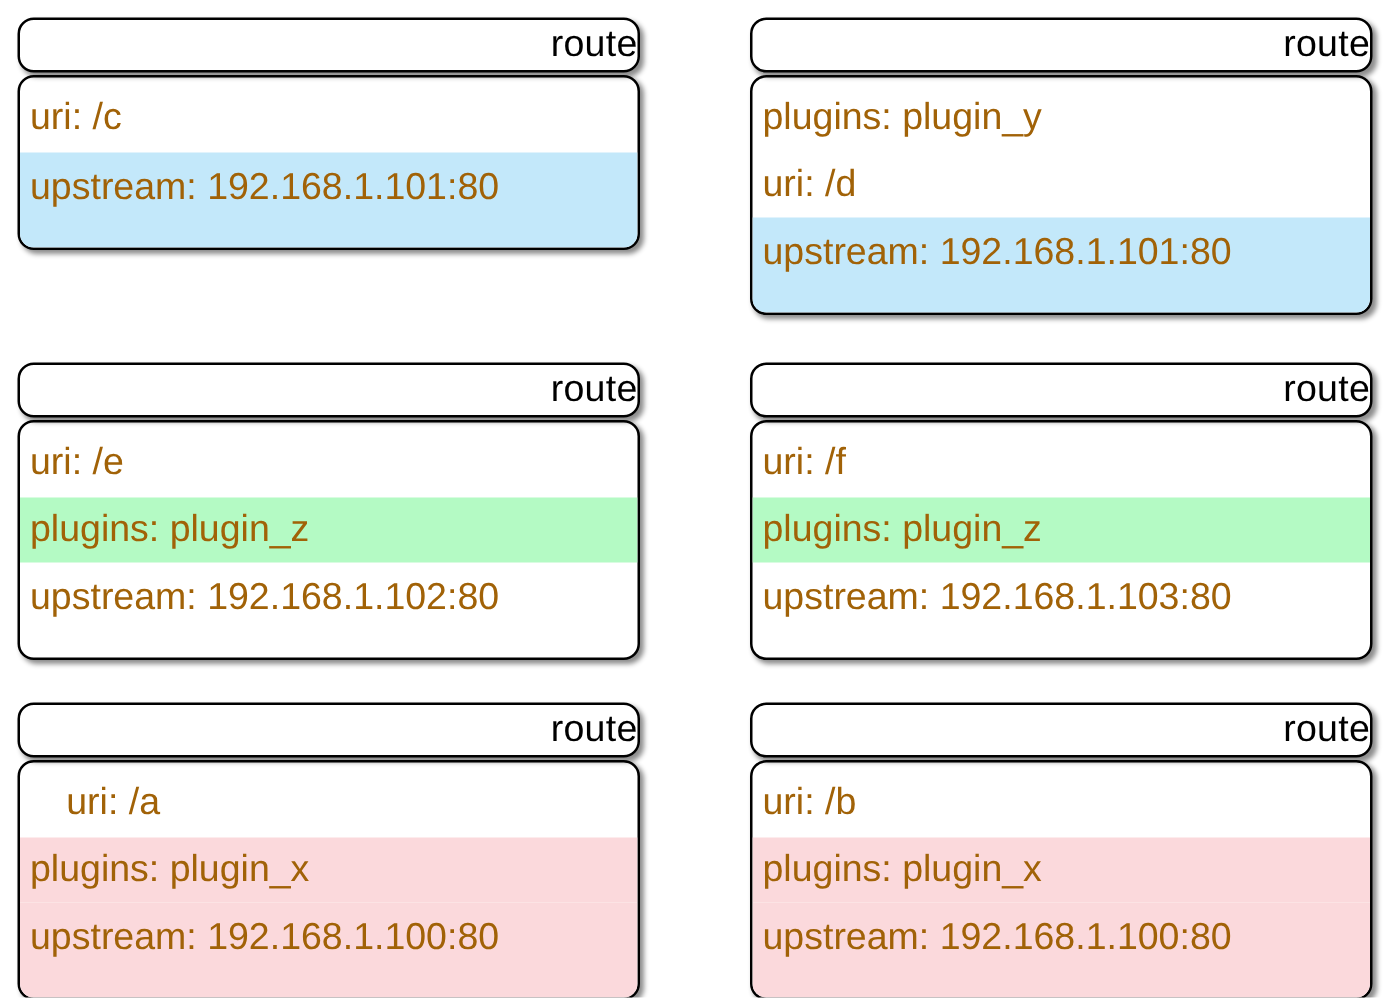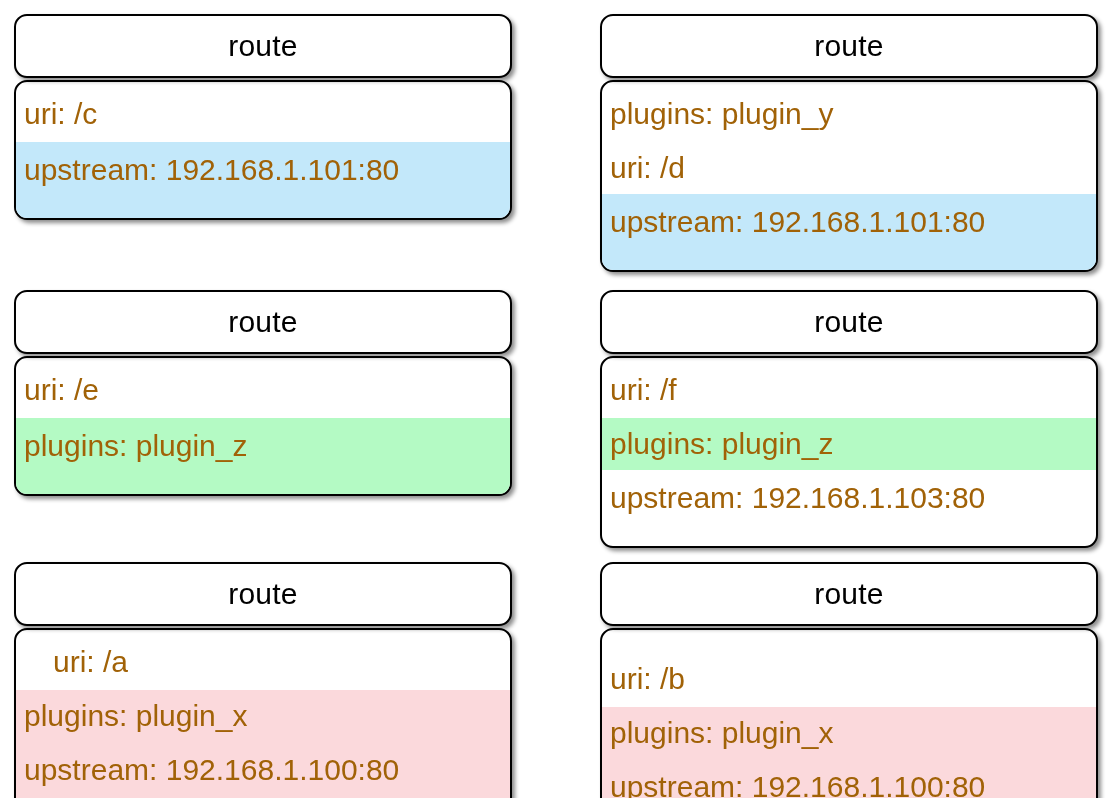--- a/index.html
+++ b/index.html
@@ -21,29 +21,29 @@
   }
 
   
   .card {
     position: absolute;
     width: 498px;
   }
 
   .card-header {
     position: relative;
-    height: 64px;
+    height: 44px;
     box-sizing: border-box;
     border: 2.5px solid #000000;
     border-radius: 13px;
     background: #ffffff;
     box-shadow: 3px 3px 4px rgba(0,0,0,0.45);
     display: flex;
     align-items: center;
-    justify-content: center;
+    justify-content: flex-end;
     z-index: 2;
   }
 
   .card-header-label {
     font-size: 30px;
     line-height: 30px;
     color: #000000;
     letter-spacing: 0.2px;
   }
 
@@ -102,20 +102,21 @@
         <div class="card-row" style="background: rgb(195, 232, 250);">upstream: 192.168.1.101:80</div>
       </div>
     </div>
     <div class="card" style="left: 14px; top: 290px;">
       <div class="card-header">
         <span class="card-header-label">route</span>
       </div>
       <div class="card-body">
         <div class="card-row" style="background: transparent;">uri: /e</div>
         <div class="card-row" style="background: rgb(180, 250, 196);">plugins: plugin_z</div>
+        <div class="card-row" style="background: transparent;">upstream: 192.168.1.102:80</div>
       </div>
     </div>
     <div class="card" style="left: 600px; top: 290px;">
       <div class="card-header">
         <span class="card-header-label">route</span>
       </div>
       <div class="card-body">
         <div class="card-row" style="background: transparent;">uri: /f</div>
         <div class="card-row" style="background: rgb(180, 250, 196);">plugins: plugin_z</div>
         <div class="card-row" style="background: transparent;">upstream: 192.168.1.103:80</div>
@@ -129,18 +130,18 @@
         <div class="card-row" style="background: transparent; margin-left: 29px;">uri: /a</div>
         <div class="card-row" style="background: rgb(251, 217, 220);">plugins: plugin_x</div>
         <div class="card-row" style="background: rgb(251, 217, 220);">upstream: 192.168.1.100:80</div>
       </div>
     </div>
     <div class="card" style="left: 600px; top: 562px;">
       <div class="card-header">
         <span class="card-header-label">route</span>
       </div>
       <div class="card-body">
-        <div class="card-row" style="background: transparent; margin-top: 17px;">uri: /b</div>
+        <div class="card-row" style="background: transparent;">uri: /b</div>
         <div class="card-row" style="background: rgb(251, 217, 220);">plugins: plugin_x</div>
         <div class="card-row" style="background: rgb(251, 217, 220);">upstream: 192.168.1.100:80</div>
       </div>
     </div>
   </div>
 
 </body></html>

